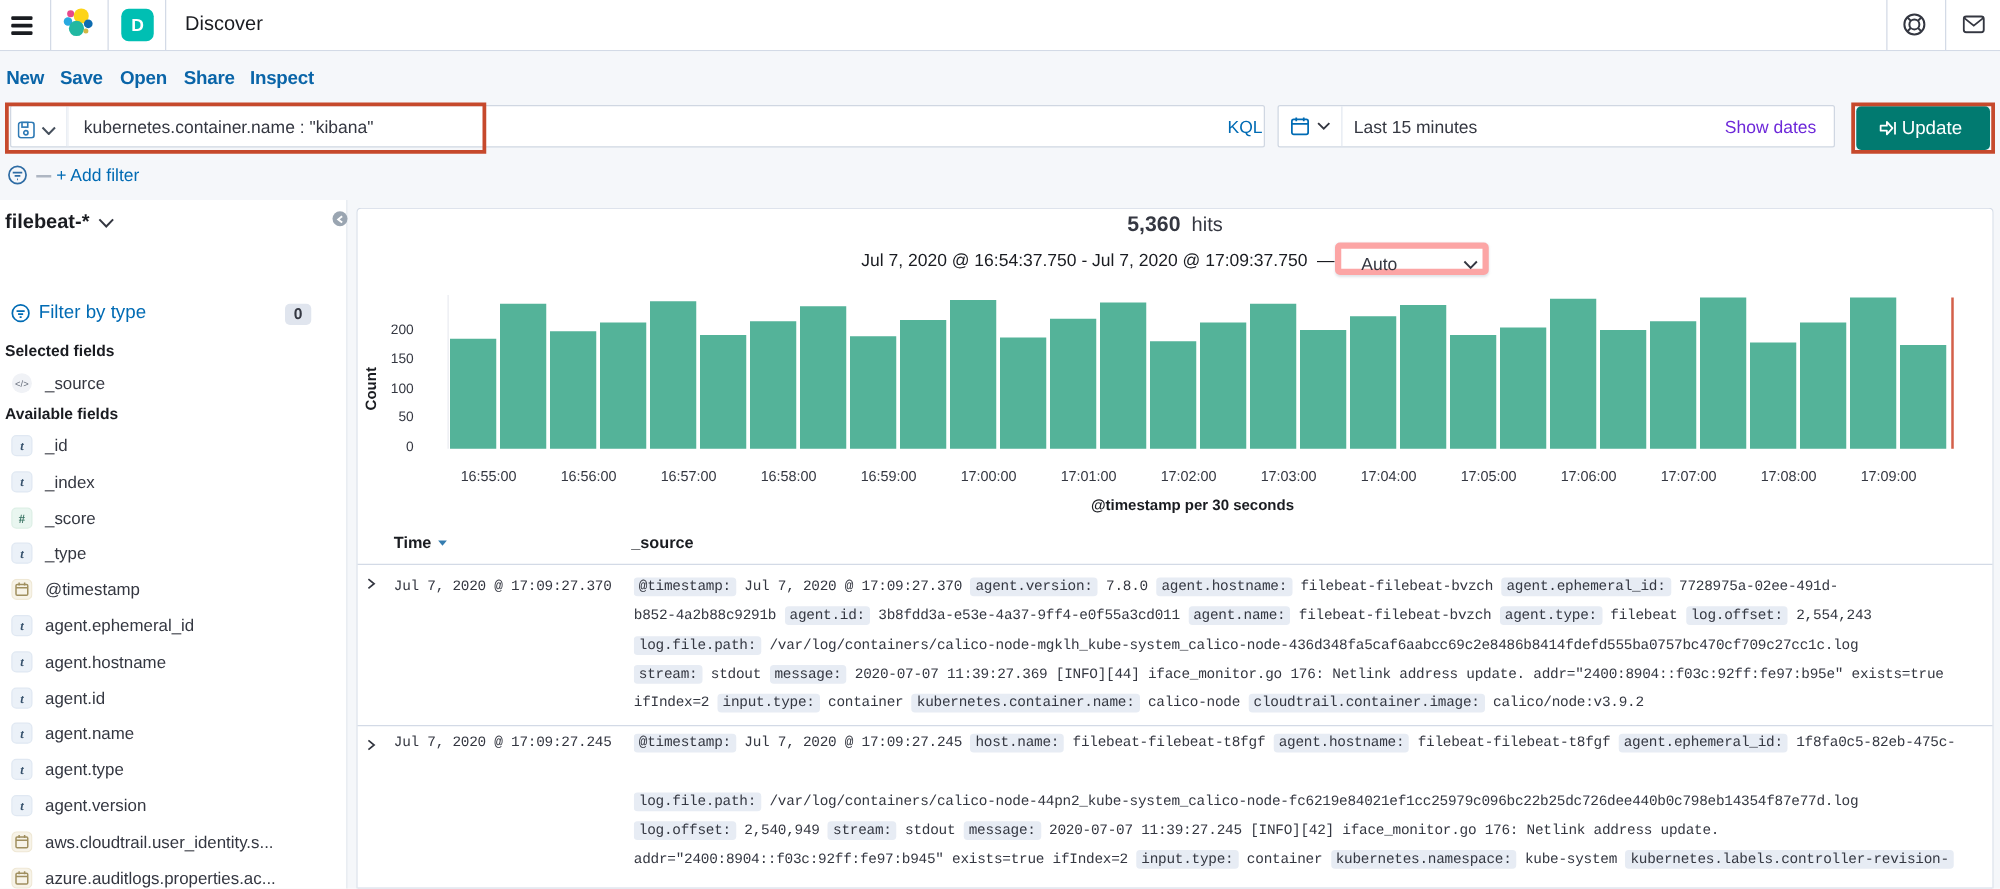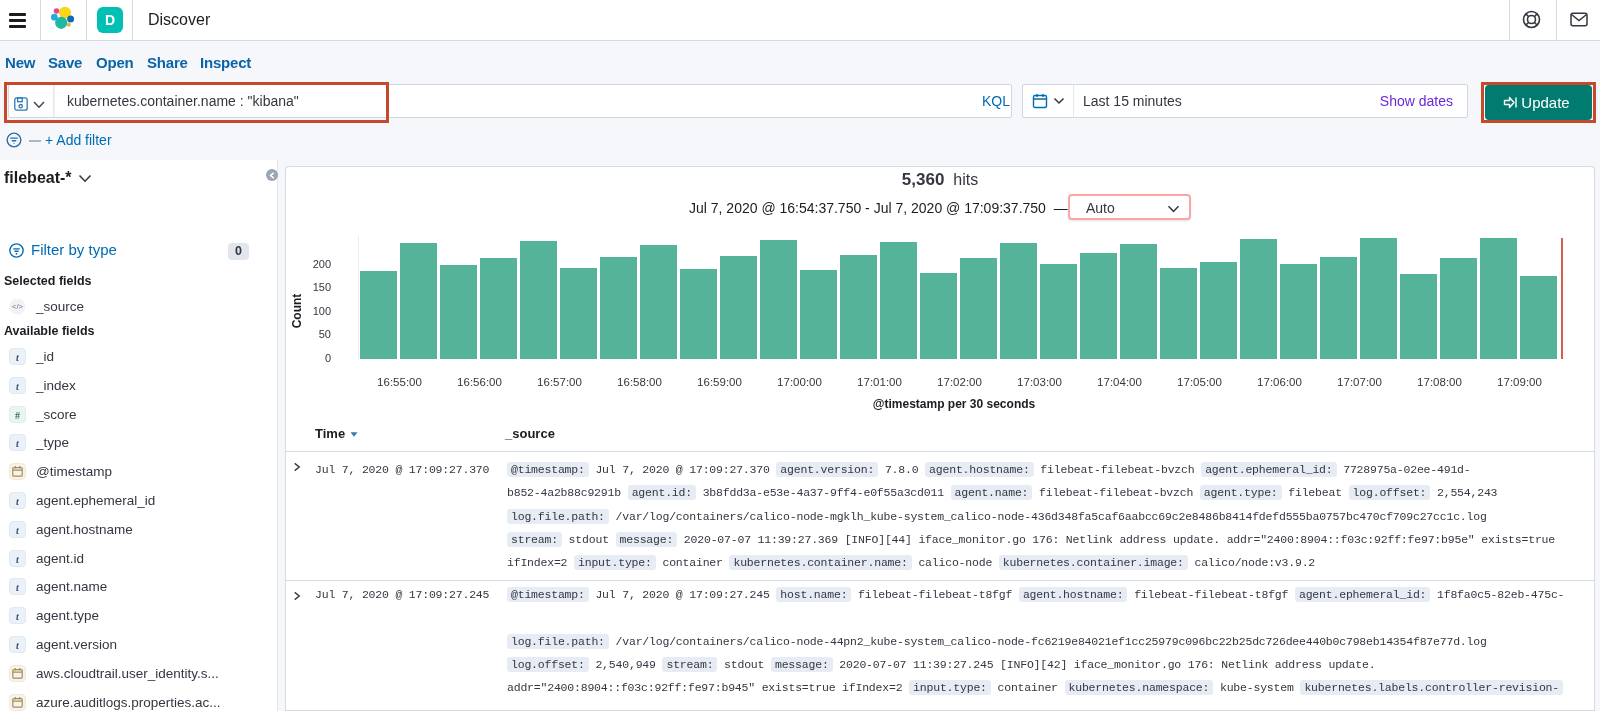--- a/index.html
+++ b/index.html
@@ -20,21 +20,21 @@
   #sidebar { position:absolute; left:0; top:160px; width:278px; height:551px; background:#fff; border-right:1px solid #E2E7EE; }
   .sbhead { position:absolute; left:4px; font-size:12.5px; font-weight:700; color:#1A1C21; }
   .fieldrow { position:absolute; left:0; width:277px; height:25px; }
   .fico { position:absolute; left:9px; top:4px; width:17px; height:17px; border-radius:4px; font-size:10px; font-weight:700; text-align:center; line-height:17px; font-family:"Liberation Serif",serif; font-style:italic; }
   .fico.t { background:#EBF1F8; color:#35506B; border:1px solid #E0E8F2; }
   .fico.h { background:#E9F6F0; color:#357160; border:1px solid #DDEFE6; font-style:normal; }
   .fname { position:absolute; left:36px; top:0; height:25px; line-height:26px; font-size:13.5px; color:#343741; }
   #panel { position:absolute; left:285px; top:166px; width:1310px; height:545px; background:#fff; border:1px solid #D3DAE6; border-radius:4px 4px 0 0; border-bottom:none; }
   .bar { position:absolute; background:#54B399; }
   .ylab { position:absolute; width:30px; text-align:right; font-size:11px; color:#343741; height:14px; line-height:14px; }
-  .xlab { position:absolute; width:62px; text-align:center; font-size:11.5px; color:#343741; height:14px; line-height:14px; }
+  .xlab { position:absolute; width:62px; text-align:left; font-size:11.5px; color:#343741; height:14px; line-height:14px; }
   .srcline { position:absolute; left:221px; height:23px; line-height:23px; white-space:nowrap; overflow:hidden; width:1084px; font-family:"Liberation Mono",monospace; font-size:11.5px; letter-spacing:-0.2px; color:#343741; }
   .k { background:#E7ECF4; border-radius:3px; padding:1px 4px; }
   .tmono { position:absolute; left:29px; font-family:"Liberation Mono",monospace; font-size:11.5px; letter-spacing:-0.2px; color:#343741; height:23px; line-height:23px; white-space:nowrap; }
 </style>
 </head>
 <body>
 <div id="hdr">
   <div class="hambar" style="top:13px"></div>
   <div class="hambar" style="top:19px"></div>
   <div class="hambar" style="top:25px"></div>
@@ -197,21 +197,21 @@
     </div>
 </div>
 <div class="abs" style="left:266px;top:169px;width:12px;height:12px;border-radius:50%;background:#9AA5B1">
     <svg class="abs" style="left:3px;top:2.5px" width="6" height="7" viewBox="0 0 7 8" fill="none" stroke="#fff" stroke-width="1.8">
       <path d="M5.5 1L1.8 4l3.7 3"></path>
     </svg>
   </div>
 <div id="panel">
 <div class="abs" style="left:0;top:3px;width:1308px;height:21px;text-align:center;font-size:16px"><b style="font-size:17px">5,360</b>&nbsp; hits</div>
 <div class="abs" style="left:403px;top:31px;font-size:14px;color:#1A1C21;height:20px;line-height:20px;white-space:nowrap">Jul 7, 2020 @ 16:54:37.750 - Jul 7, 2020 @ 17:09:37.750 &nbsp;—</div>
-<div class="abs" style="left:782px;top:26.5px;width:123px;height:26.5px;background:#fff;border:2px solid #fca5a5;border-radius:4px;box-shadow:0 1px 2px rgba(152,162,179,0.3)">
+<div class="abs" style="left:782px;top:26.5px;width:123px;height:26.5px;background:#fff;border:5px solid #fca5a5;border-radius:4px;box-shadow:0 1px 2px rgba(152,162,179,0.3)">
 <div class="abs" style="left:16px;top:0;height:25px;line-height:25px;font-size:14px">Auto</div>
 <svg class="abs" style="left:97px;top:9px" width="13" height="8" viewBox="0 0 13 8" fill="none" stroke="#343741" stroke-width="1.5">
         <path d="M1.5 1.2L6.5 6.4l5-5.2"></path>
       </svg>
 </div>
 <div class="ylab" style="left:15px;top:90.0px">200</div>
 <div class="ylab" style="left:15px;top:113.4px">150</div>
 <div class="ylab" style="left:15px;top:136.8px">100</div>
 <div class="ylab" style="left:15px;top:160.2px">50</div>
 <div class="ylab" style="left:15px;top:183.6px">0</div>
@@ -270,21 +270,21 @@
 <div class="abs" style="left:219px;top:259px;height:15px;line-height:15px;font-size:13px;font-weight:700;color:#1A1C21">_source</div>
 <div class="abs" style="left:0;top:283.5px;width:1308px;height:1px;background:#D3DAE6"></div>
 <svg class="abs" style="left:6px;top:295px" width="10" height="10" viewBox="0 0 11 11" fill="none" stroke="#343741" stroke-width="1.5">
       <path d="M3 1.5L8 5.5 3 9.5"></path>
     </svg>
 <div class="tmono" style="top:291.3px">Jul 7, 2020 @ 17:09:27.370</div>
 <div class="srcline" style="top:291.3px"><span class="k">@timestamp:</span> Jul 7, 2020 @ 17:09:27.370 <span class="k">agent.version:</span> 7.8.0 <span class="k">agent.hostname:</span> filebeat-filebeat-bvzch <span class="k">agent.ephemeral_id:</span> 7728975a-02ee-491d-</div>
 <div class="srcline" style="top:314.4px">b852-4a2b88c9291b <span class="k">agent.id:</span> 3b8fdd3a-e53e-4a37-9ff4-e0f55a3cd011 <span class="k">agent.name:</span> filebeat-filebeat-bvzch <span class="k">agent.type:</span> filebeat <span class="k">log.offset:</span> 2,554,243</div>
 <div class="srcline" style="top:337.6px"><span class="k">log.file.path:</span> /var/log/containers/calico-node-mgklh_kube-system_calico-node-436d348fa5caf6aabcc69c2e8486b8414fdefd555ba0757bc470cf709c27cc1c.log</div>
 <div class="srcline" style="top:360.8px"><span class="k">stream:</span> stdout <span class="k">message:</span> 2020-07-07 11:39:27.369 [INFO][44] iface_monitor.go 176: Netlink address update. addr="2400:8904::f03c:92ff:fe97:b95e" exists=true</div>
-<div class="srcline" style="top:383.9px">ifIndex=2 <span class="k">input.type:</span> container <span class="k">kubernetes.container.name:</span> calico-node <span class="k">kubernetes.container.image:</span> calico/node:v3.9.2</div>
+<div class="srcline" style="top:383.9px">ifIndex=2 <span class="k">input.type:</span> container <span class="k">kubernetes.container.name:</span> calico-node <span class="k">cloudtrail.container.image:</span> calico/node:v3.9.2</div>
 <div class="abs" style="left:0;top:412.5px;width:1308px;height:1px;background:#D3DAE6"></div>
 <svg class="abs" style="left:6px;top:424px" width="10" height="10" viewBox="0 0 11 11" fill="none" stroke="#343741" stroke-width="1.5">
       <path d="M3 1.5L8 5.5 3 9.5"></path>
     </svg>
 <div class="tmono" style="top:416.2px">Jul 7, 2020 @ 17:09:27.245</div>
 <div class="srcline" style="top:416.2px"><span class="k">@timestamp:</span> Jul 7, 2020 @ 17:09:27.245 <span class="k">host.name:</span> filebeat-filebeat-t8fgf <span class="k">agent.hostname:</span> filebeat-filebeat-t8fgf <span class="k">agent.ephemeral_id:</span> 1f8fa0c5-82eb-475c-</div>
 <div class="srcline" style="top:462.5px"><span class="k">log.file.path:</span> /var/log/containers/calico-node-44pn2_kube-system_calico-node-fc6219e84021ef1cc25979c096bc22b25dc726dee440b0c798eb14354f87e77d.log</div>
 <div class="srcline" style="top:485.7px"><span class="k">log.offset:</span> 2,540,949 <span class="k">stream:</span> stdout <span class="k">message:</span> 2020-07-07 11:39:27.245 [INFO][42] iface_monitor.go 176: Netlink address update.</div>
 <div class="srcline" style="top:508.8px">addr="2400:8904::f03c:92ff:fe97:b945" exists=true ifIndex=2 <span class="k">input.type:</span> container <span class="k">kubernetes.namespace:</span> kube-system <span class="k">kubernetes.labels.controller-revision-</span></div>
 <div class="abs" style="left:0;top:543px;width:1308px;height:1px;background:#D3DAE6"></div>

